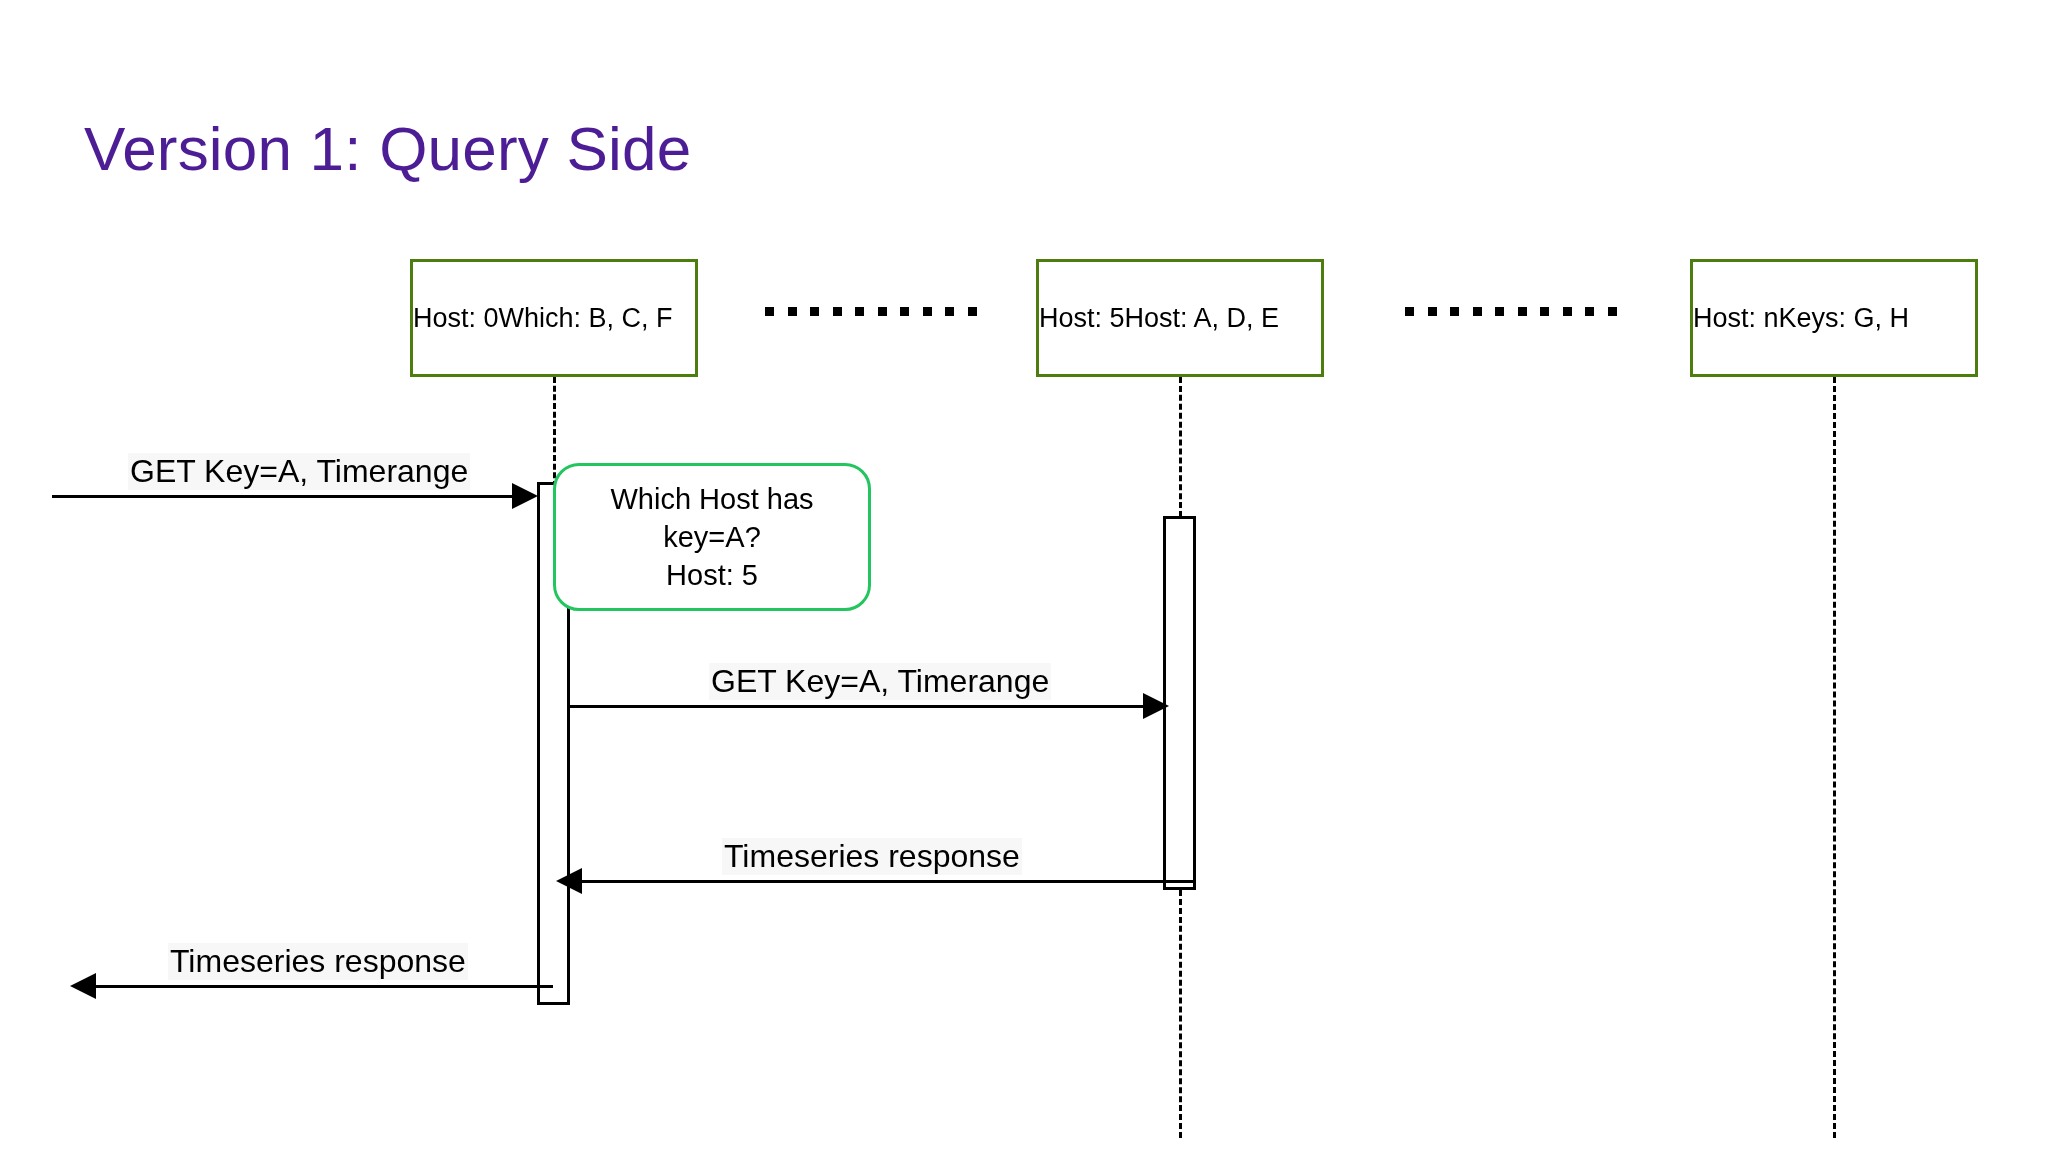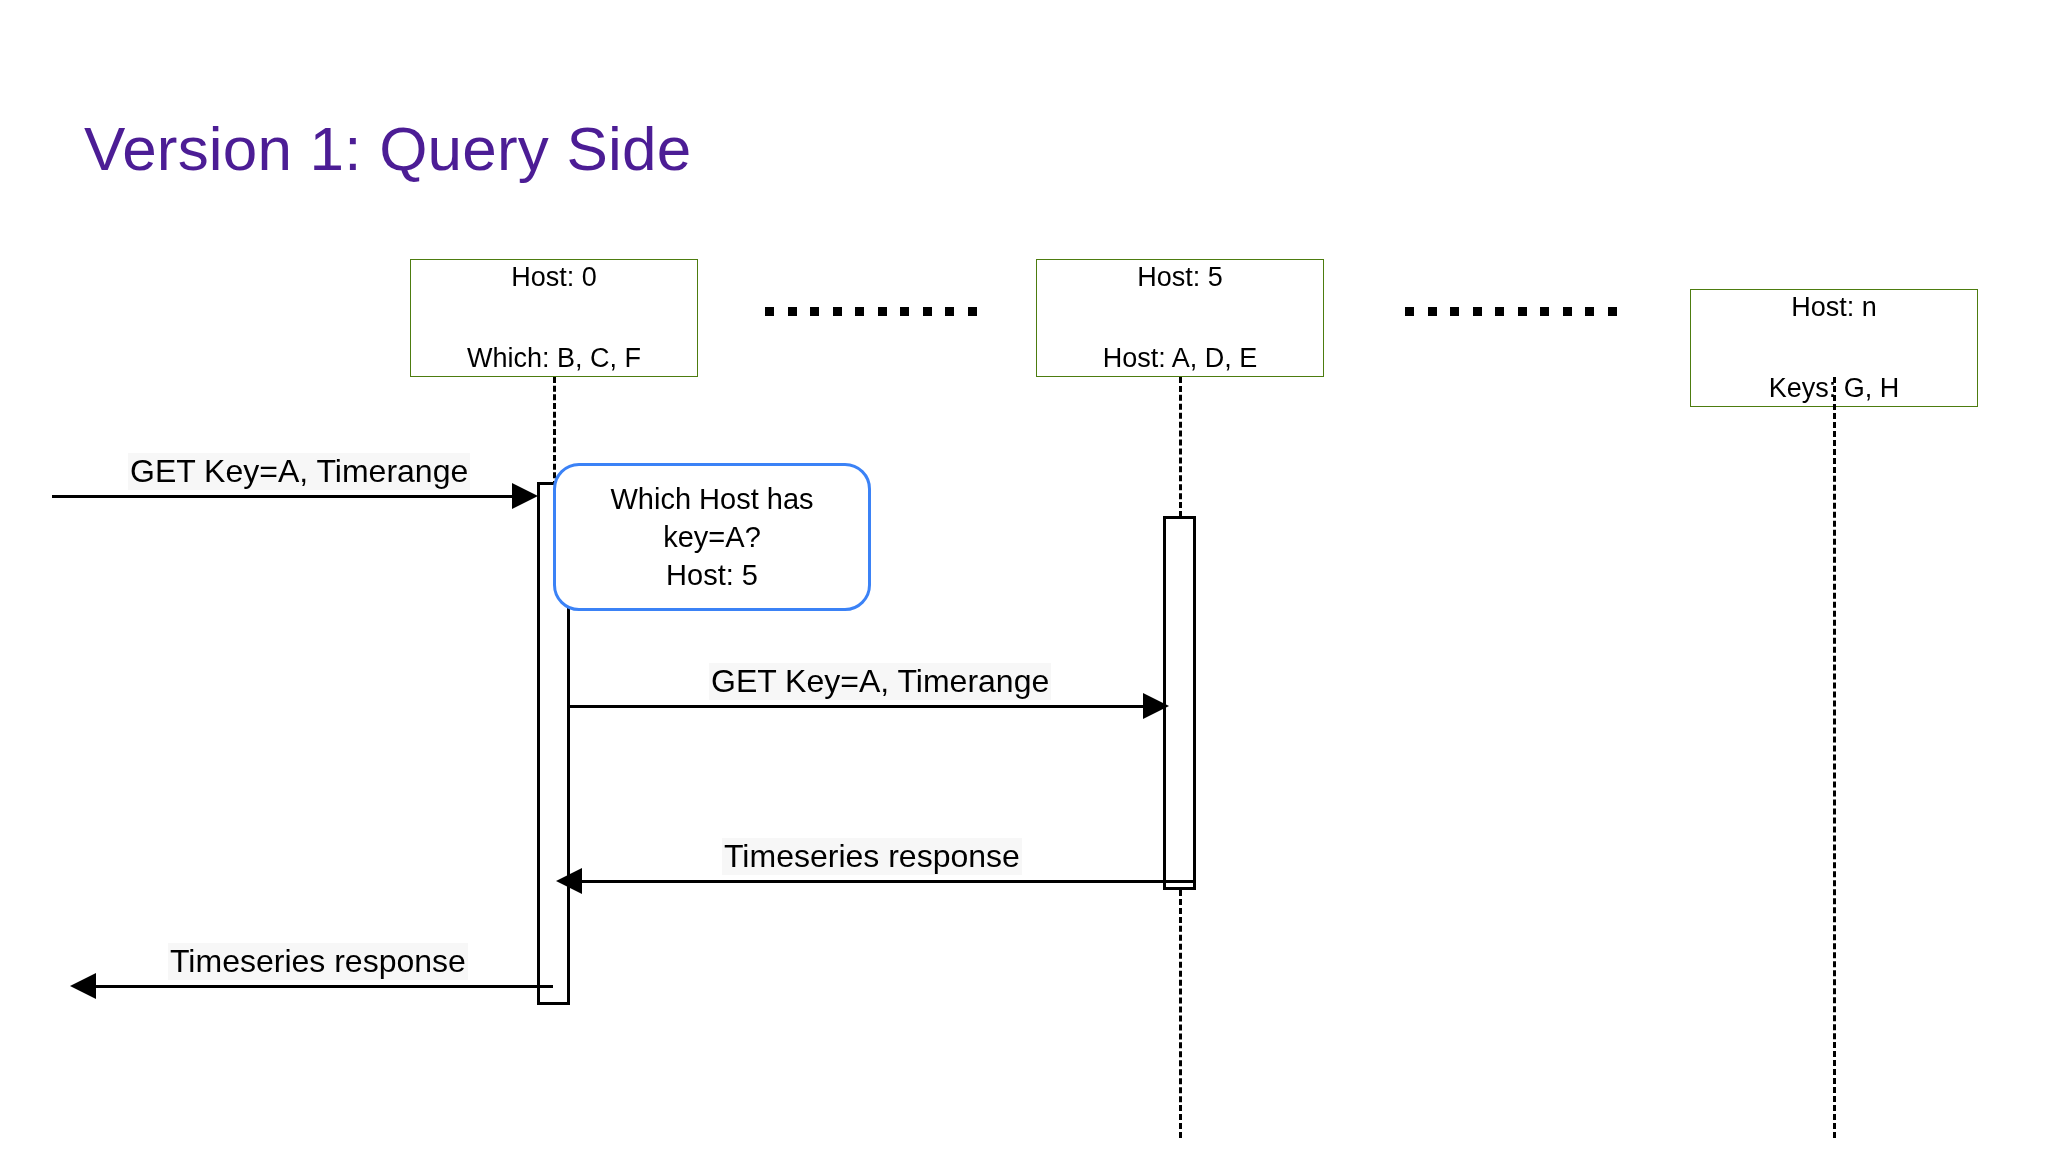--- a/index.html
+++ b/index.html
@@ -30,26 +30,26 @@
     line-height: 1.0;
     font-weight: 400;
     letter-spacing: 0.2px;
     color: #4c1d95;
     white-space: nowrap;
   }
   
   .participant {
     position: absolute;
     box-sizing: border-box;
-    border: 1px solid #4d7c0f;
+    border: 3px solid #4d7c0f;
     background: #ffffff;
     display: flex;
-    flex-direction: column;
+    flex-direction: row;
     align-items: center;
-    justify-content: space-between;
+    justify-content: flex-start;
     line-height: 1.28;
   }
   .participant .p-line {
     font-size: 27px;
     white-space: nowrap;
     text-align: center;
   }
   
   .lifeline {
     position: absolute;
@@ -89,21 +89,21 @@
     font-size: 32px;
     white-space: nowrap;
     background: #f7f7f7;
     color: #000000;
     padding: 0 2px;
   }
   
   .note {
     position: absolute;
     box-sizing: border-box;
-    border: 3px solid #3b82f6;
+    border: 3px solid #22c55e;
     border-radius: 26px;
     background: #ffffff;
     display: flex;
     flex-direction: column;
     align-items: center;
     justify-content: center;
     line-height: 1.32;
   }
   .note .n-line {
     font-size: 29px;
@@ -164,21 +164,21 @@
     <span class="dot"></span>
     <span class="dot"></span>
     <span class="dot"></span>
     <span class="dot"></span>
     <span class="dot"></span>
     <span class="dot"></span>
     <span class="dot"></span>
     <span class="dot"></span>
   </div>
 
-  <div class="participant" style="left:1690px; top:259px; width:288px; height:118px;margin-top:30px;">
+  <div class="participant" style="left:1690px; top:259px; width:288px; height:118px;">
     <div class="p-line">Host: n</div>
     <div class="p-line">Keys: G, H</div>
   </div>
   <div class="lifeline" style="left:1833px; top:377px; height:761px;"></div>
 
   <div class="msg-line" style="left:52px; top:495px; width:480px;"></div>
   <div class="arrow-head right" style="left:512px; top:483px;"></div>
   <div class="msg-label" style="left:128px; top:453px;">GET Key=A, Timerange</div>
 
   <div class="note" style="left:553px; top:463px; width:318px; height:148px;">

